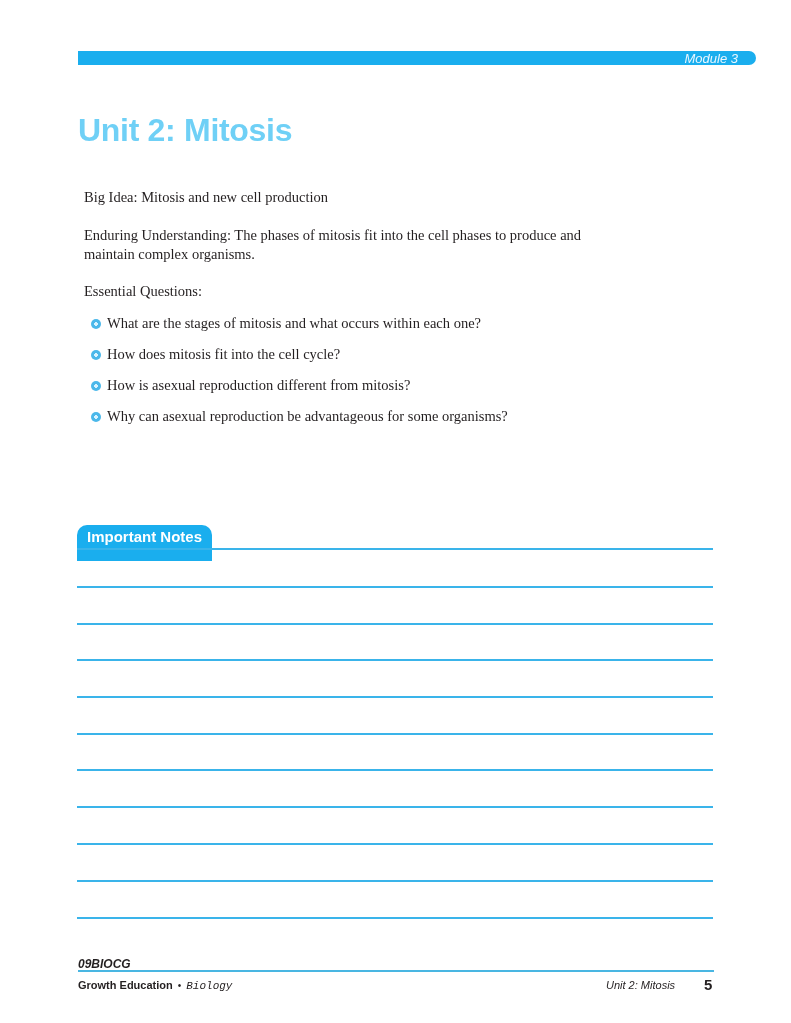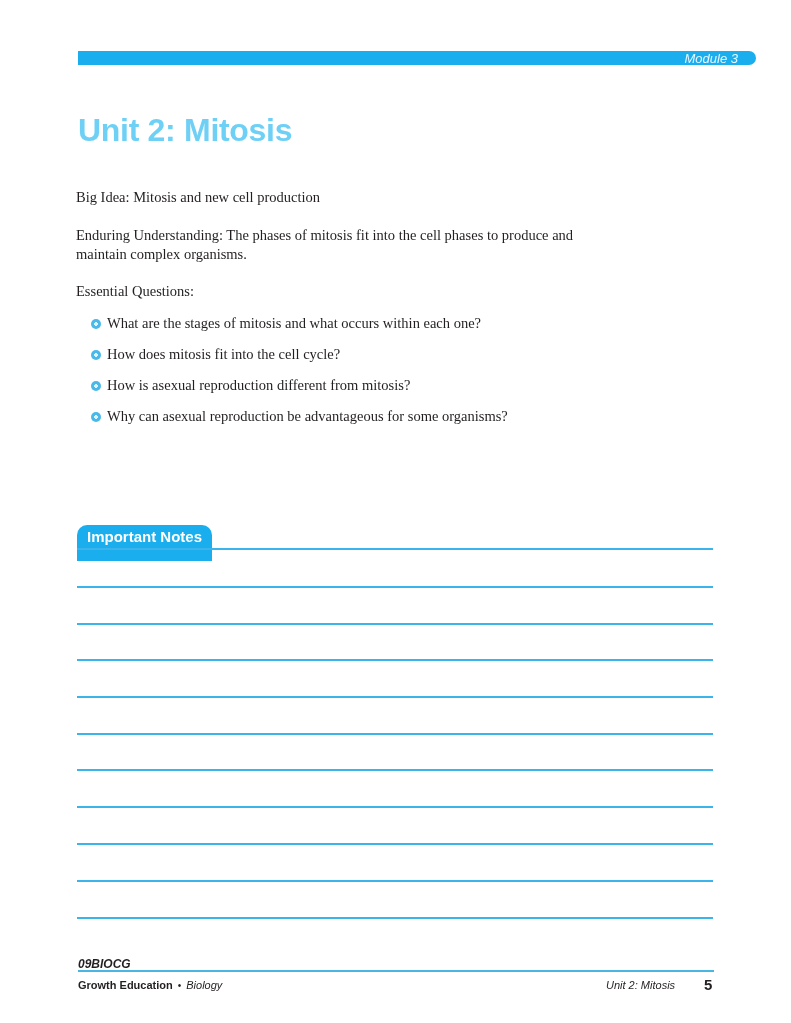--- a/index.html
+++ b/index.html
@@ -47,21 +47,21 @@
       top: 112px;
       margin: 0;
       font-family: "Liberation Sans", sans-serif;
       font-weight: bold;
       font-size: 32px;
       color: #6fd0f6;
       letter-spacing: -0.3px;
     }
     .body-text {
       position: absolute;
-      left: 76px;
+      left: 84px;
       font-size: 14.5px;
       line-height: 19px;
       margin: 0;
     }
     .big-idea { top: 188px; }
     .enduring { top: 226px; width: 520px; }
     .eq-heading { top: 282px; }
     .questions {
       position: absolute;
       left: 91px;
@@ -129,21 +129,21 @@
     .footer-left {
       position: absolute;
       left: 78px;
       top: 979px;
       font-family: "Liberation Sans", sans-serif;
       font-size: 11px;
       color: #231f20;
     }
     .footer-left .publisher { font-weight: bold; }
     .footer-left .dot { margin: 0 5px; font-size: 10px; }
-    .footer-left .subject { font-style: italic; }
+    .footer-left .subject { font-style: italic; font-family: Liberation Mono, monospace; }
     .footer-unit {
       position: absolute;
       left: 606px;
       top: 979px;
       font-family: "Liberation Sans", sans-serif;
       font-style: italic;
       font-size: 11px;
       color: #231f20;
     }
     .page-number {

